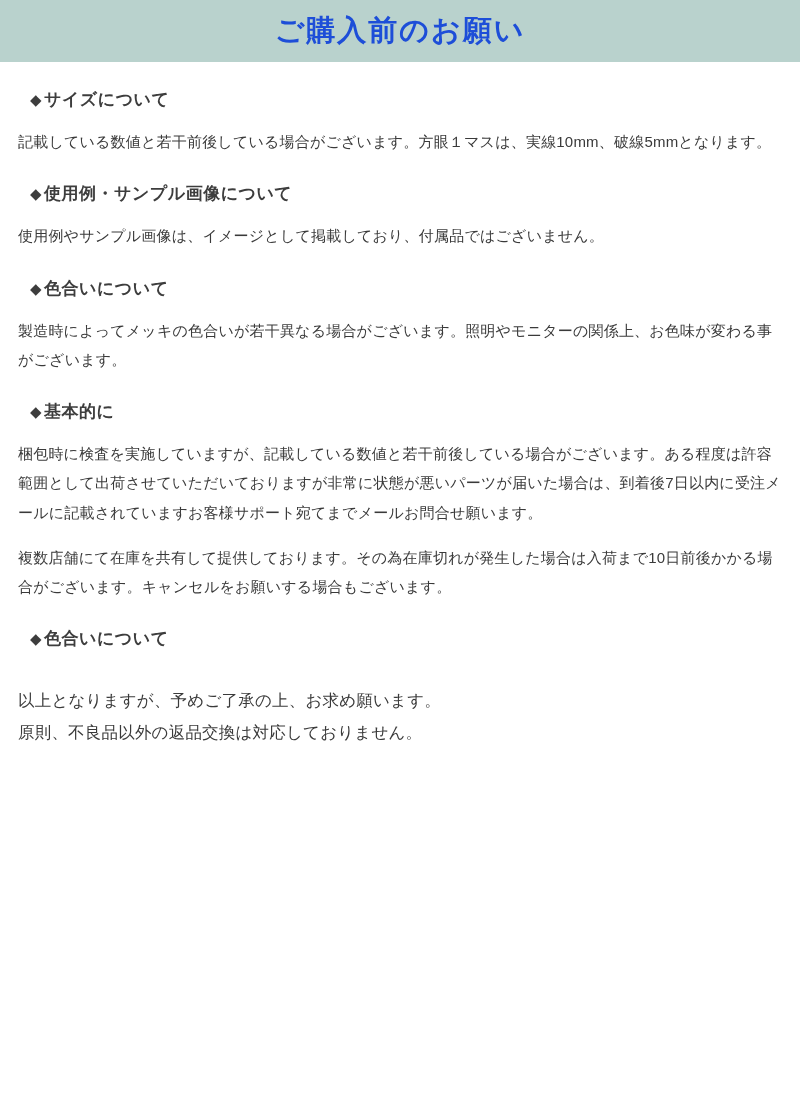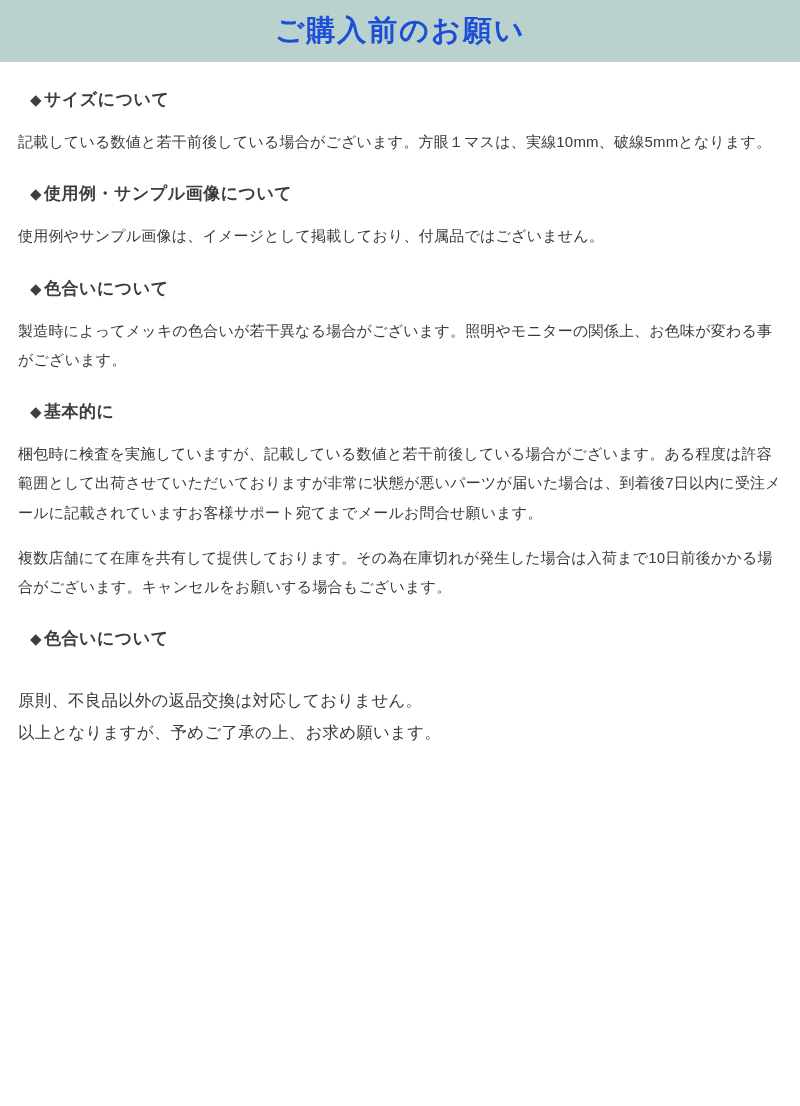--- a/index.html
+++ b/index.html
@@ -111,18 +111,18 @@
       <p class="section-body">複数店舗にて在庫を共有して提供しております。その為在庫切れが発生した場合は入荷まで10日前後かかる場合がございます。キャンセルをお願いする場合もございます。</p>
     </div>
 
     <div class="section">
       <div class="section-heading">
         <span class="diamond">◆</span><span>色合いについて</span>
       </div>
     </div>
 
     <div class="closing">
+      <span class="line">以上となりますが、予めご了承の上、お求め願います。</span>
       <span class="line">原則、不良品以外の返品交換は対応しておりません。</span>
-      <span class="line">以上となりますが、予めご了承の上、お求め願います。</span>
     </div>
 
   </div>
 </div>
 
 </body></html>

